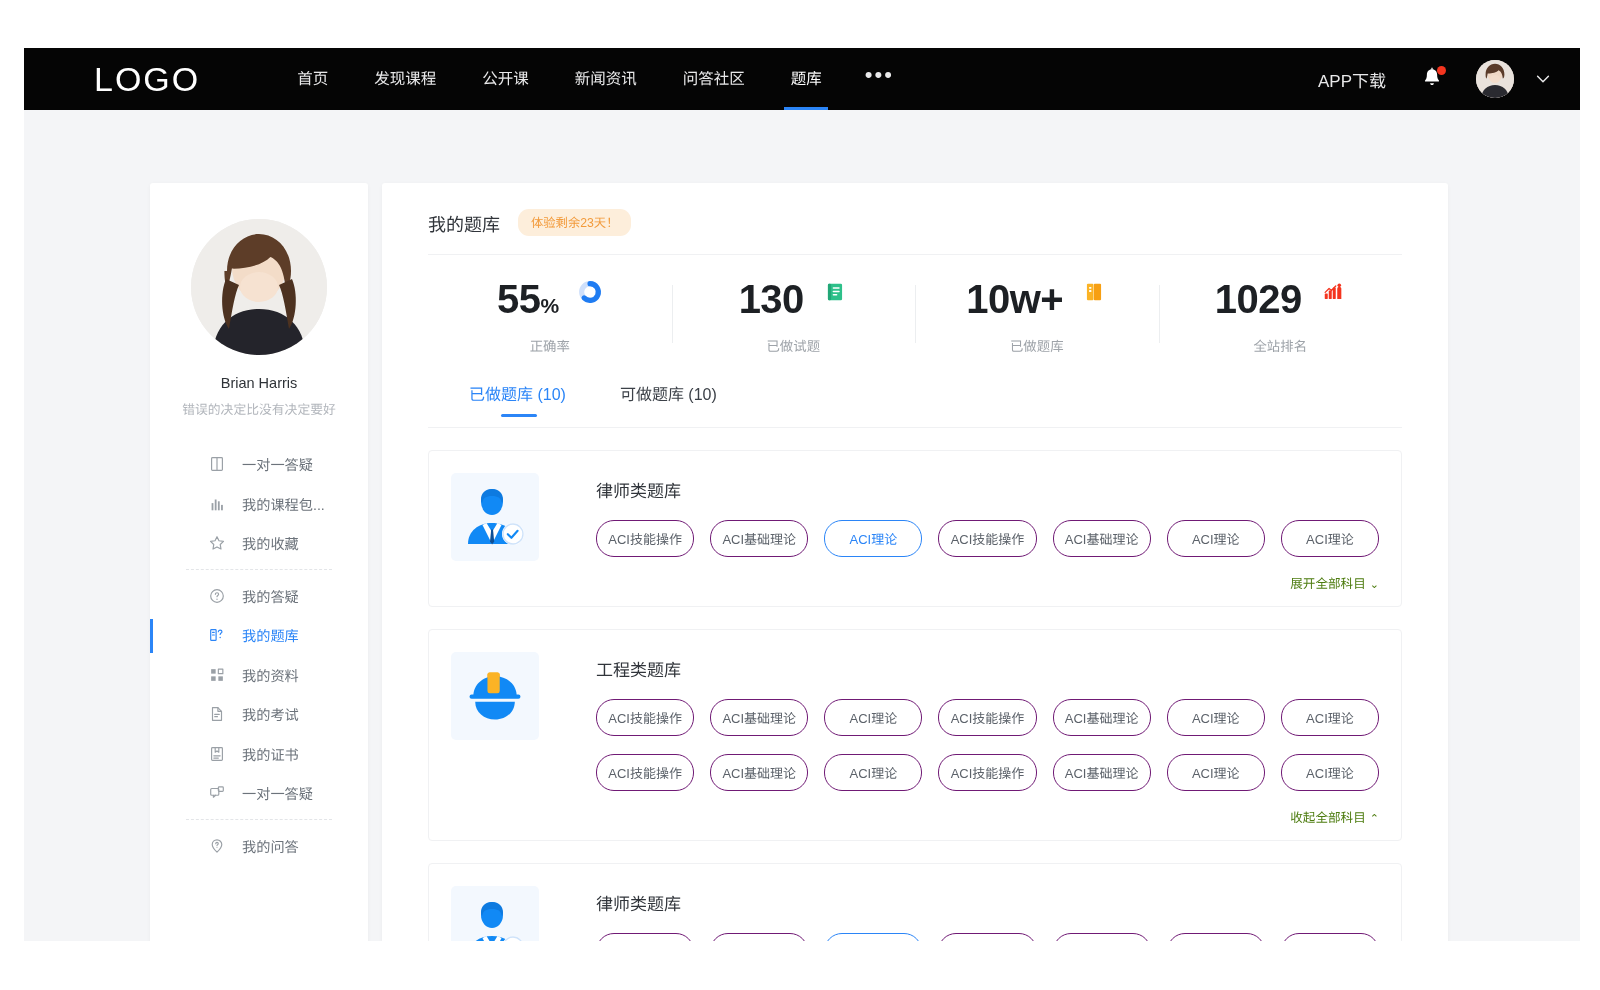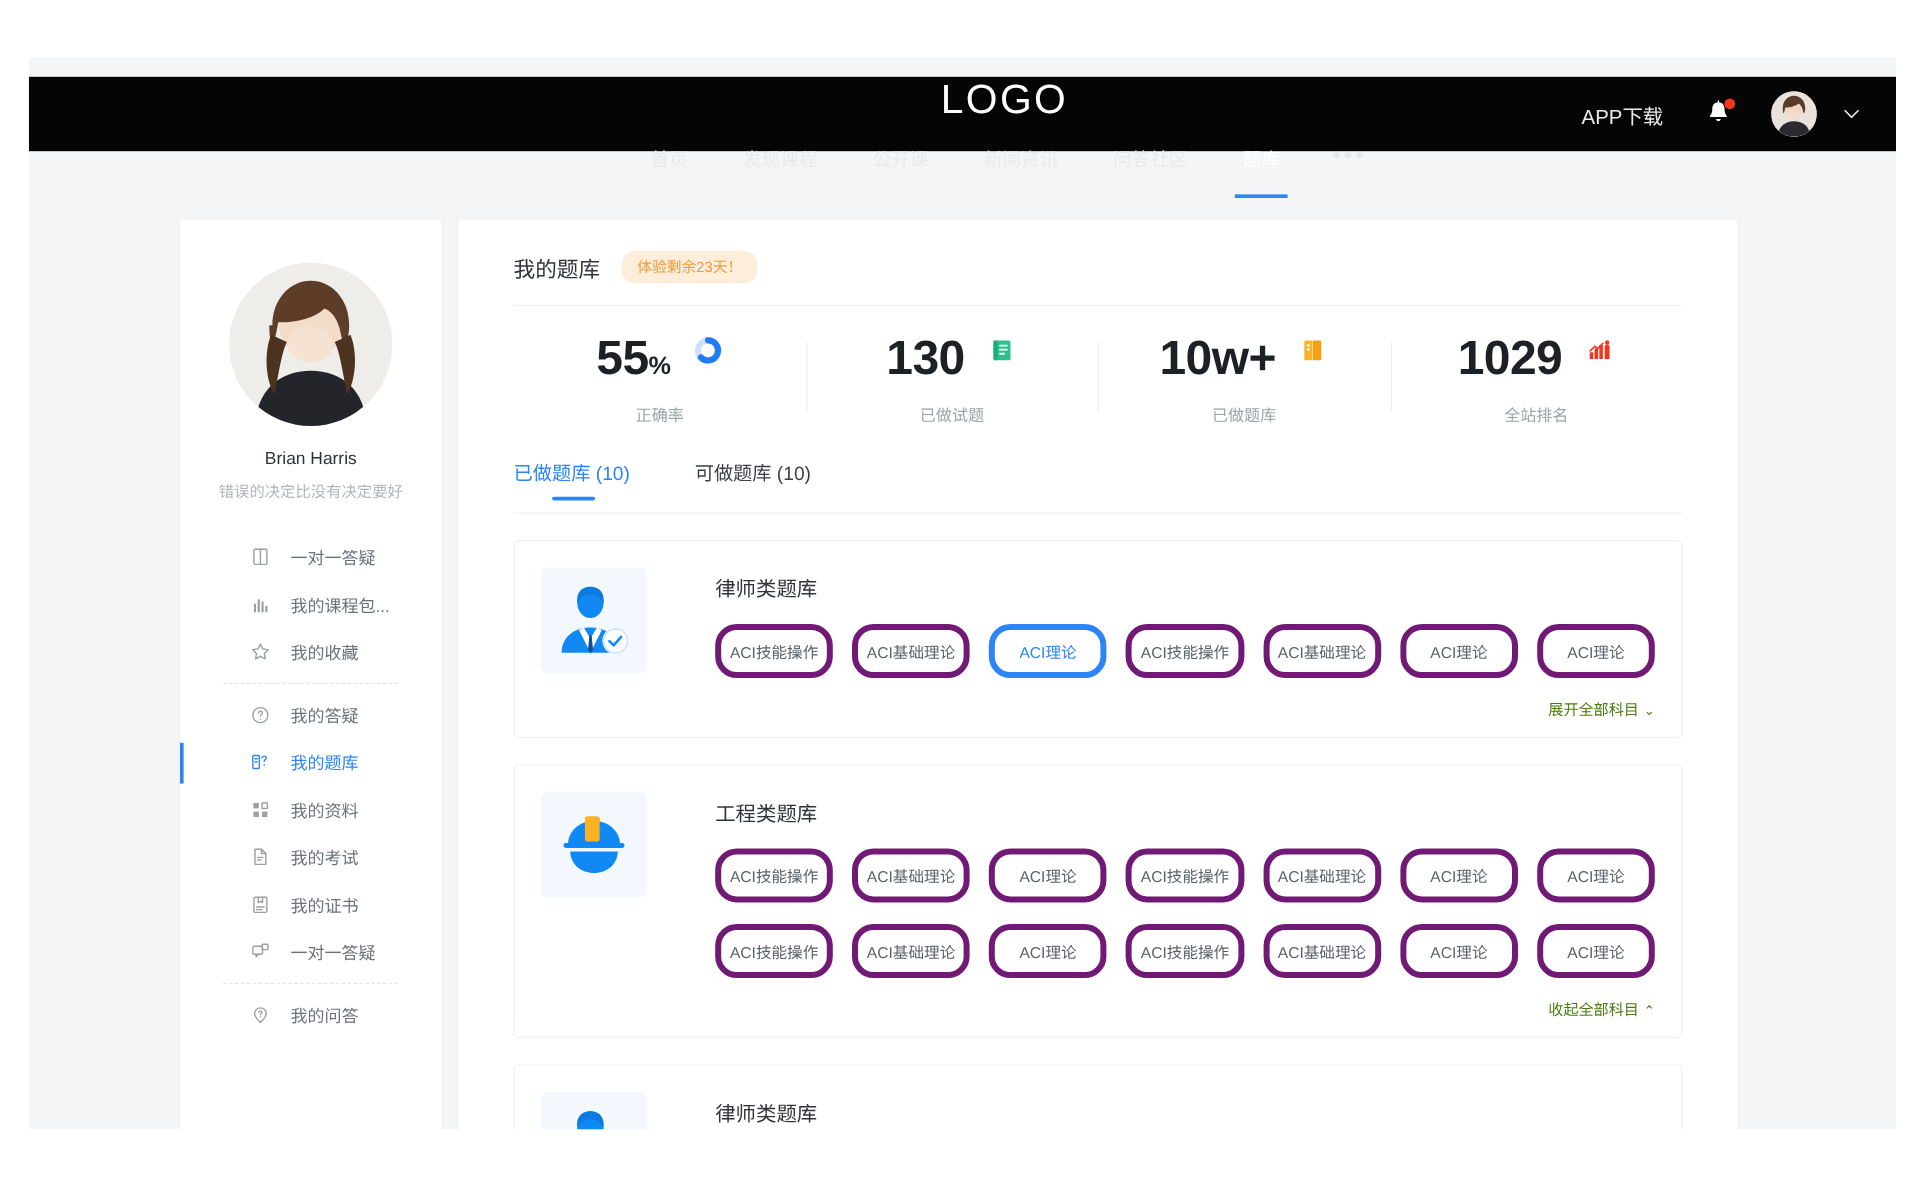--- a/index.html
+++ b/index.html
@@ -15,24 +15,24 @@
   #viewport {
     position: absolute;
     left: 24px; top: 48px;
     width: 1556px; height: 893px;
     background: #f4f5f7;
     overflow: hidden;
   }
 
   
   #topnav {
-    position: absolute; left: 0; top: 16px;
+    position: absolute; left: 0; top: 0;
     width: 1556px; height: 62px;
     background: #050505;
-    display: flex; align-items: center; flex-direction: column;
+    display: flex; align-items: center;
   }
   #logo {
     margin-left: 70px;
     color: #ffffff;
     font-size: 34px;
     letter-spacing: 2px;
     font-weight: 300;
     font-family: "Liberation Sans", "DejaVu Sans", sans-serif;
     user-select: none;
   }
@@ -240,21 +240,21 @@
   }
   .tab {
     position: relative;
     font-size: 16px;
     color: #3c4148;
     cursor: pointer;
     padding-bottom: 12px;
     margin-right: 54px;
     white-space: nowrap;
   }
-  .tab.active { color: #2b85f7; }
+  .tab.active { color: #2b85f7; margin-left: 41px; }
   .tab.active::after {
     content: "";
     position: absolute;
     left: 32px; bottom: 0;
     width: 36px; height: 3px;
     background: #2b85f7;
     border-radius: 2px;
   }
   #tabs-rule {
     margin: 0 46px;
@@ -282,21 +282,21 @@
   .qcard-title {
     font-size: 17px;
     color: #30343a;
   }
   .tagrow {
     display: flex;
     gap: 16px;
     margin-top: 18px;
   }
   .tag {
-    border: 5px solid #701a75;
+    border: 1px solid #701a75;
     border-radius: 18px;
     font-size: 13px;
     color: #5c626a;
     padding: 8px 0;
     text-align: center;
     white-space: nowrap;
     cursor: pointer;
     flex: 1;
     min-width: 0;
   }

